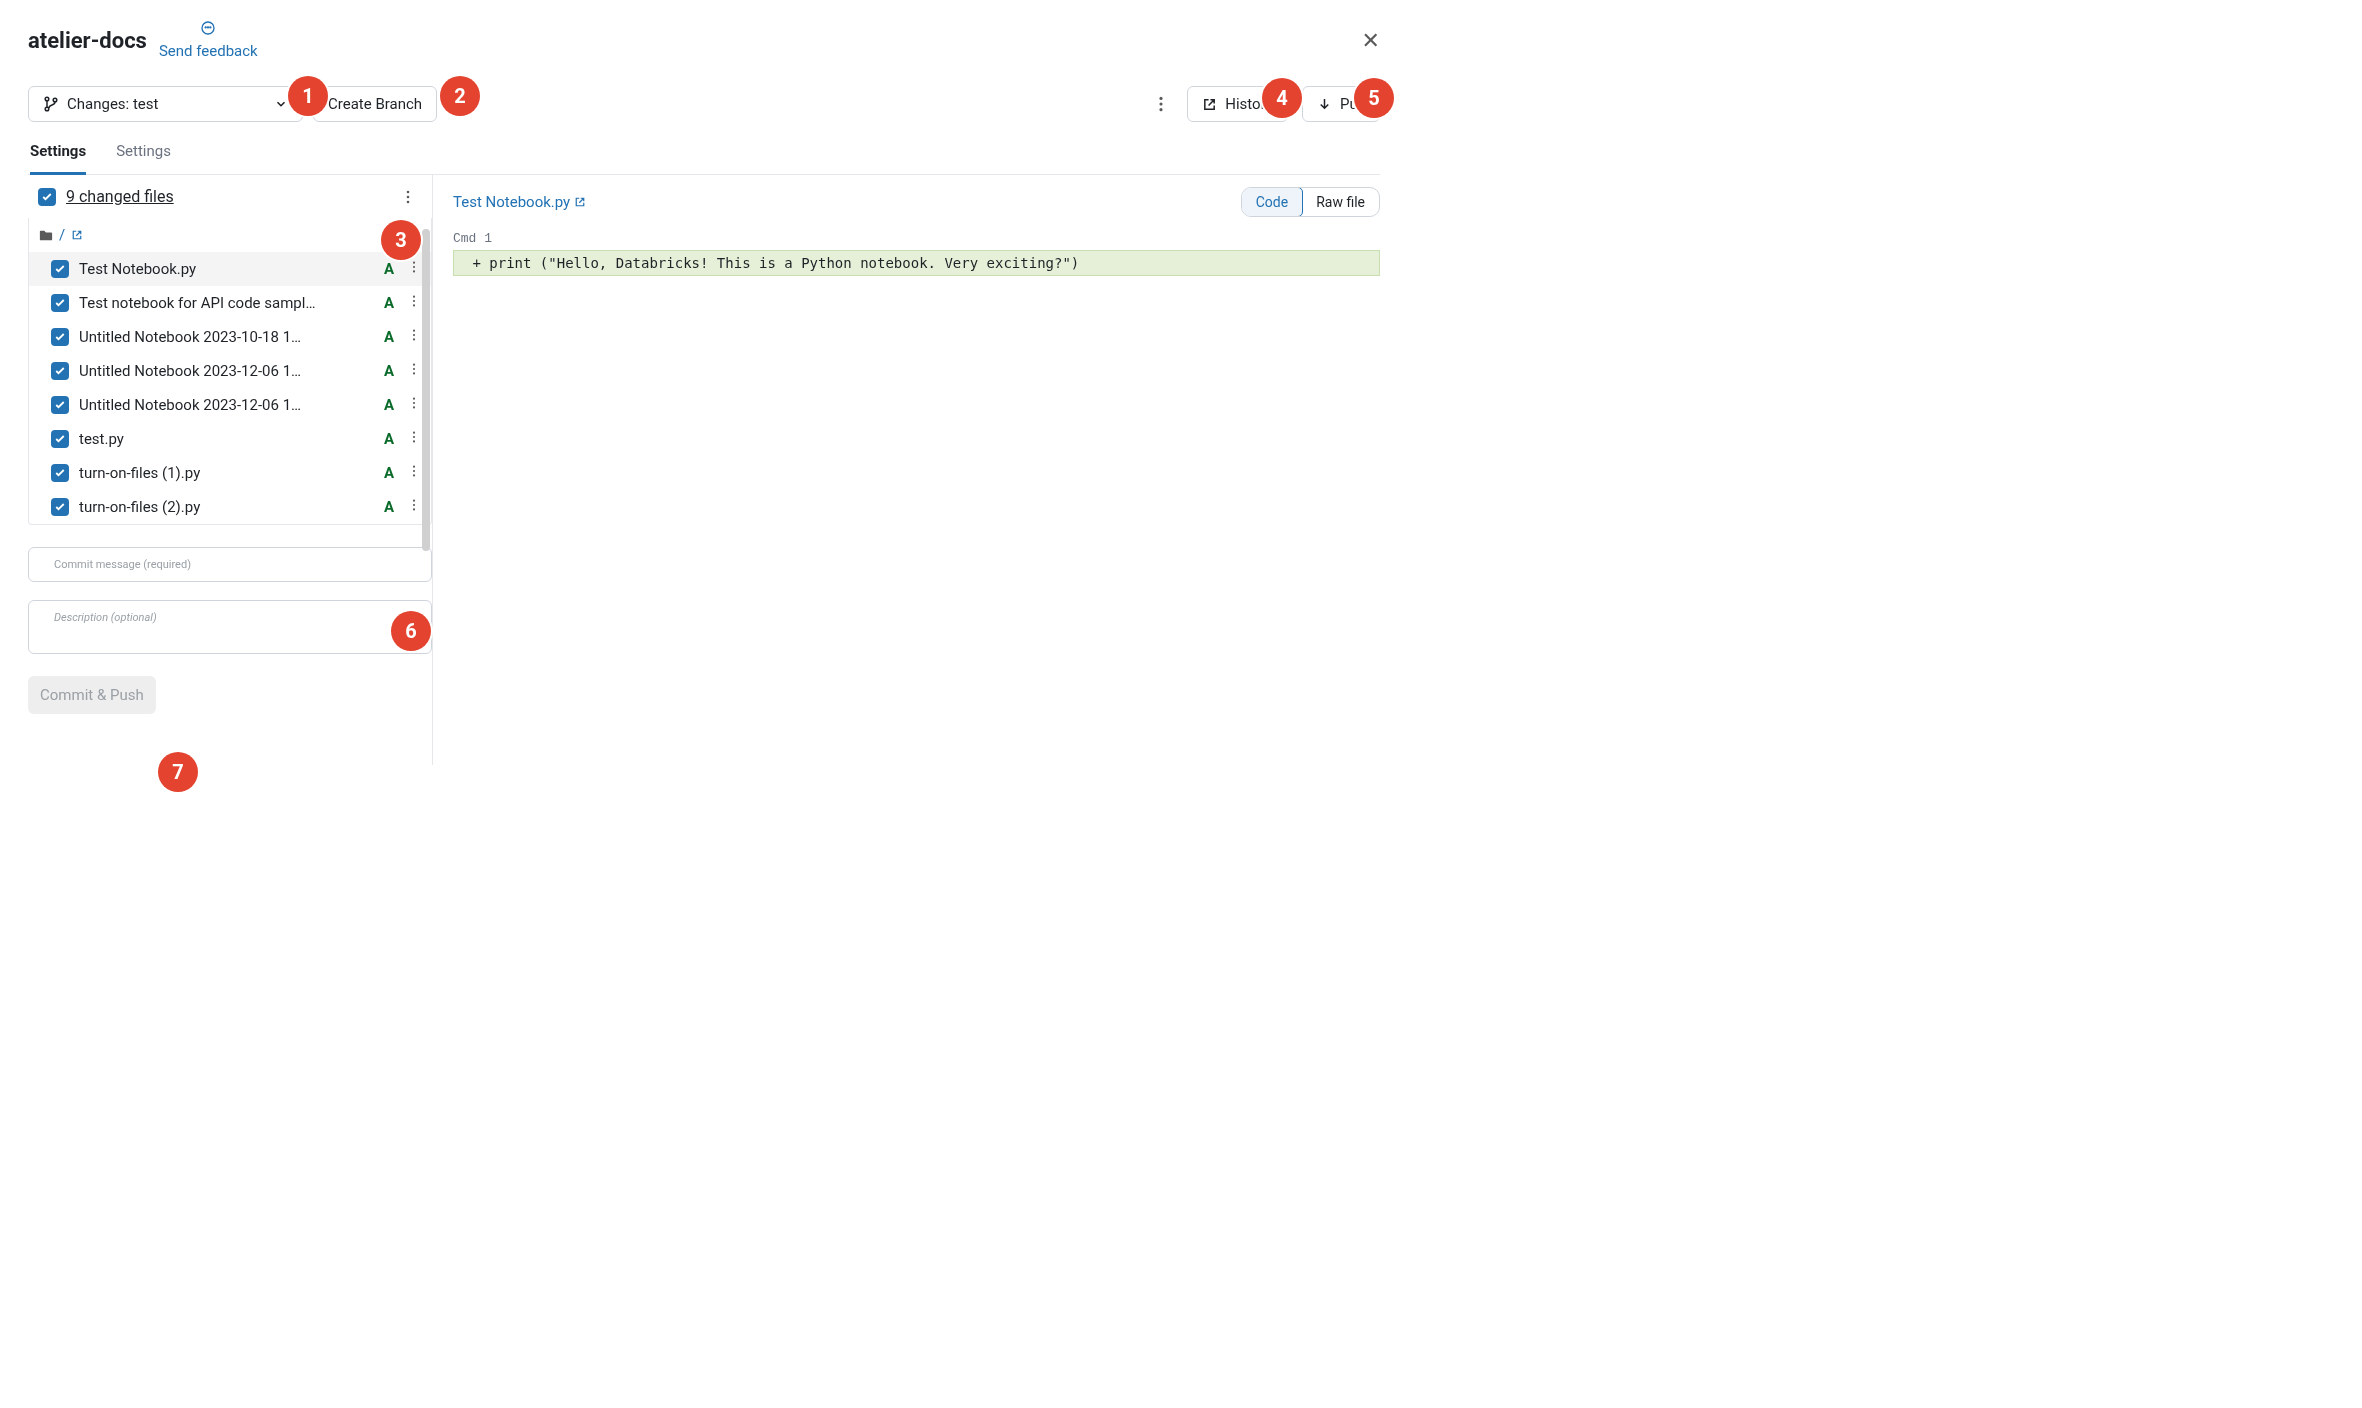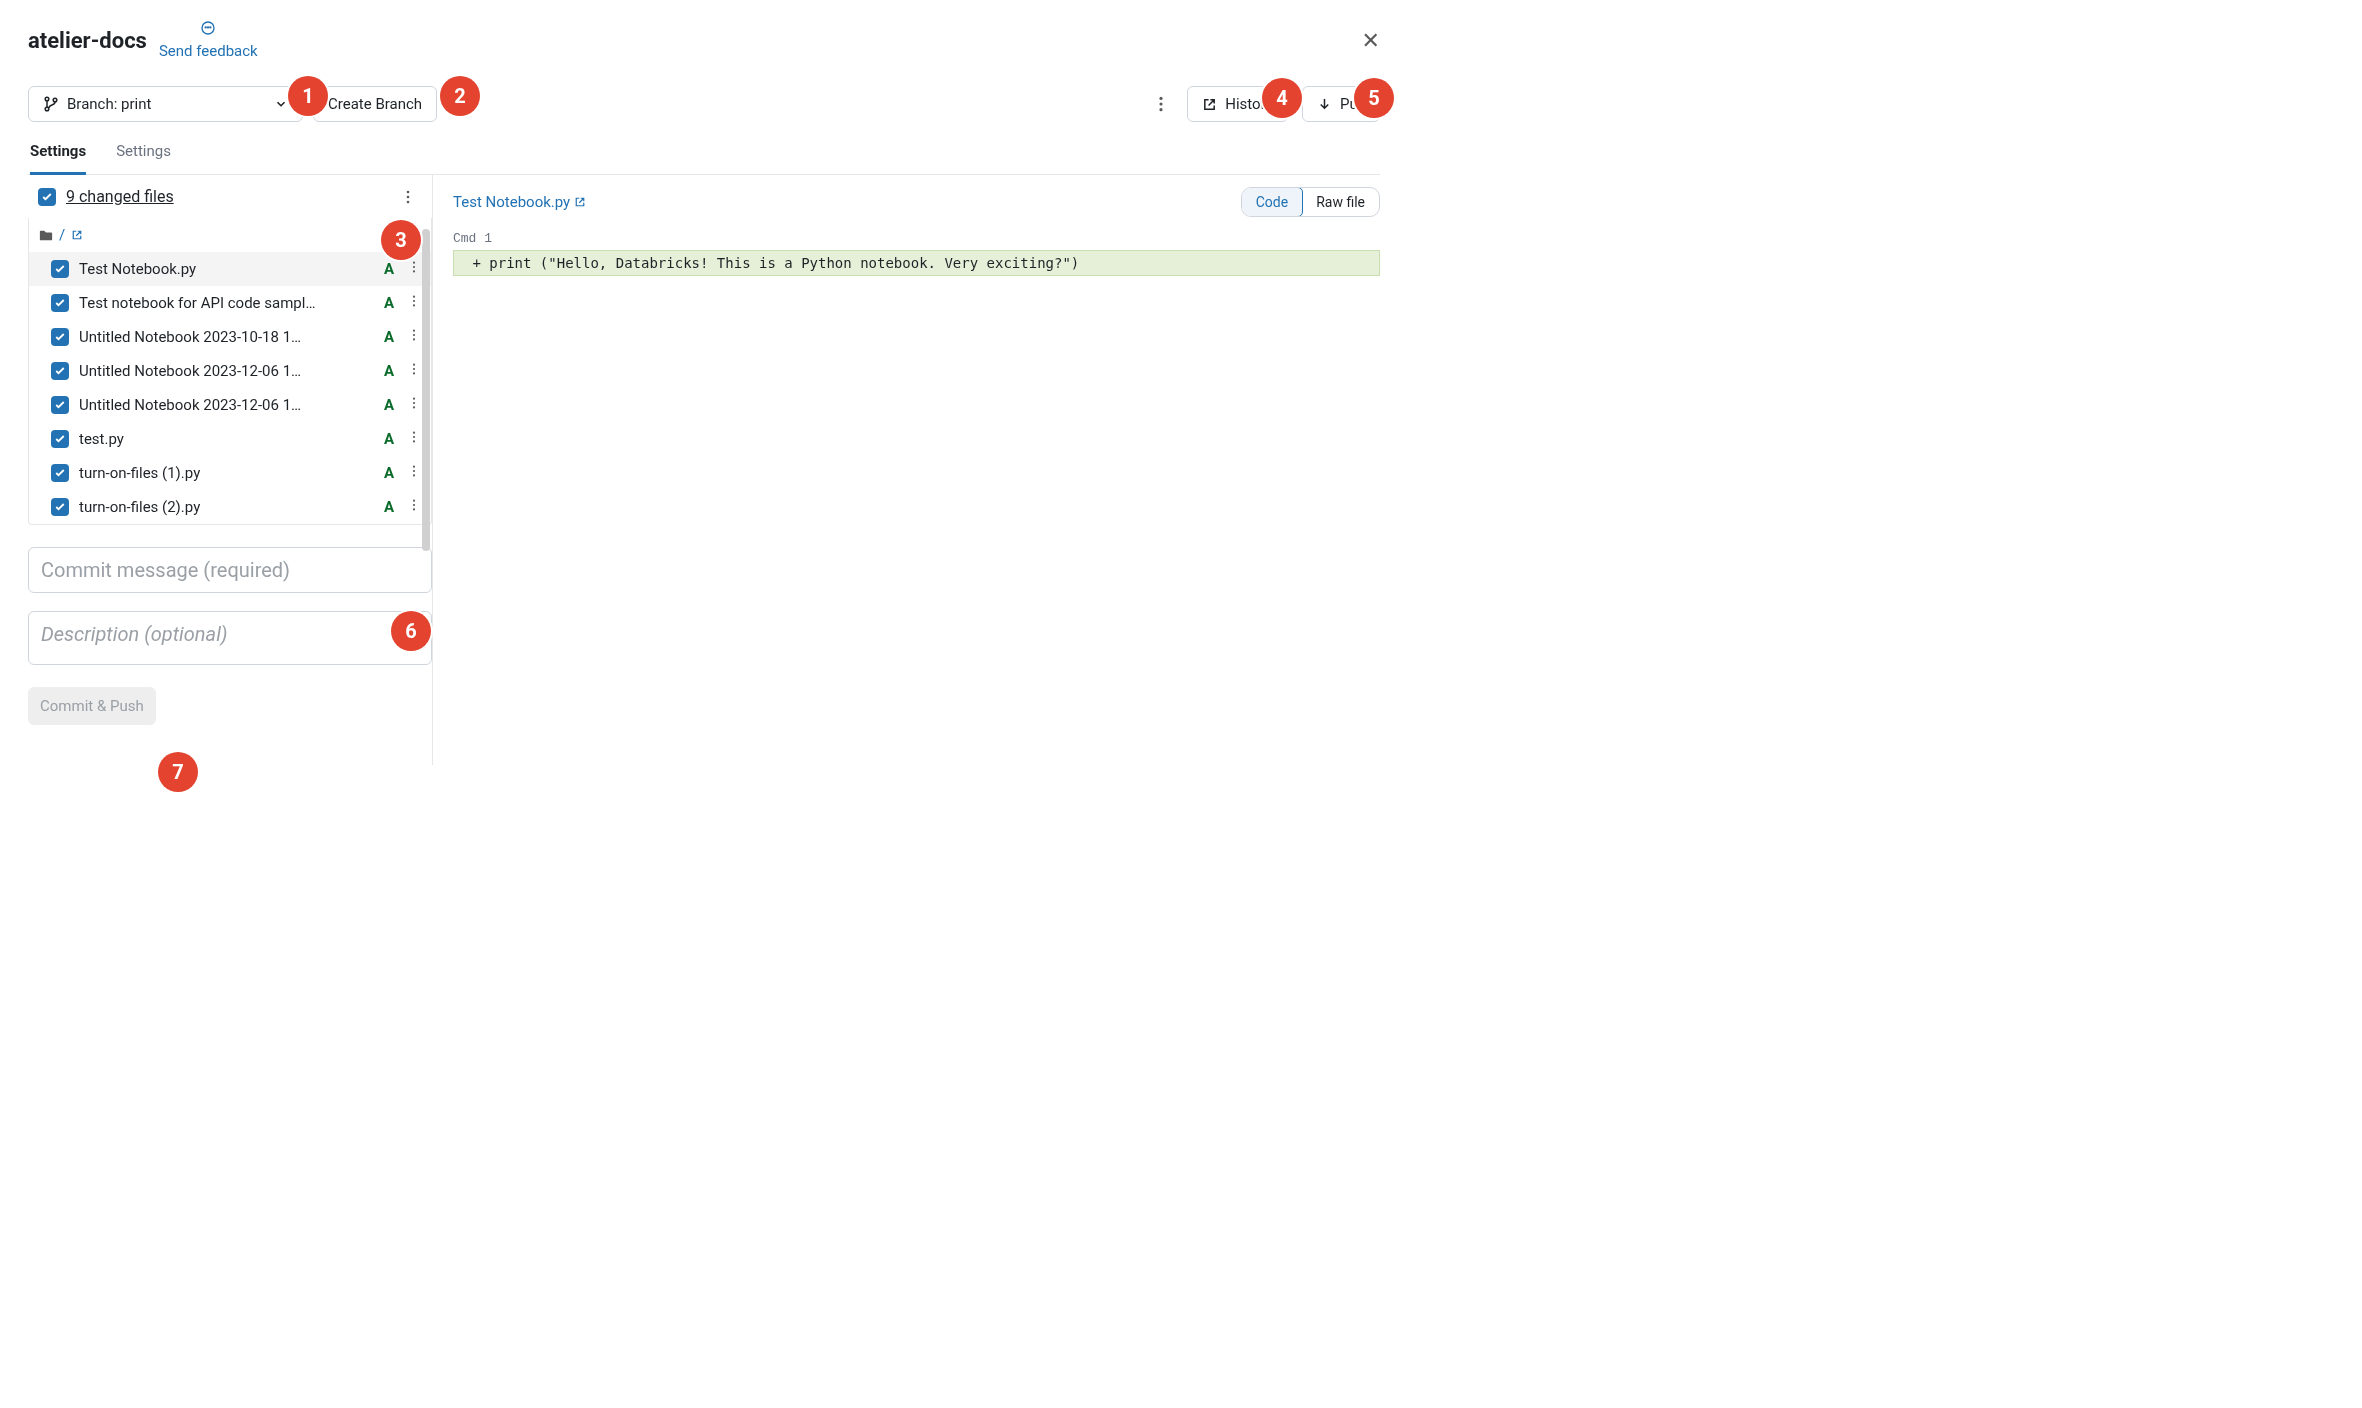--- a/index.html
+++ b/index.html
@@ -28,21 +28,21 @@
   .checkbox svg{width:12px;height:12px;fill:#fff;}
   .file-tree { border:1px solid #e5e7eb; margin:0 0 0 0; border-radius:0 0 4px 4px; overflow-y:auto; max-height:344px; border-top:none;}
   .root-row{display:flex;align-items:center;gap:6px;padding:8px 10px;color:#2272B4;font-size:15px;}
   .file-row{display:flex;align-items:center;gap:10px;padding:8px 10px 8px 22px;font-size:15px;}
   .file-row.selected{background:#f4f4f5;}
   .file-row .name{flex:1;white-space:nowrap;overflow:hidden;text-overflow:ellipsis;}
   .status-a{color:#0b6b2b;font-weight:700;width:16px;text-align:center;}
   .row-dots{color:#5a5a5a;}
   .scrollbar-fake{position:absolute;right:2px;top:54px;width:8px;height:322px;background:#d0d0d0;border-radius:4px;}
   .commit-area{padding-top:22px;}
-  .input{width:100%;border:1px solid #d0d5dd;border-radius:6px;padding:10px 12px;font-size:20px;color:#8b5cf6;}
+  .input{width:100%;border:1px solid #d0d5dd;border-radius:6px;padding:10px 25px;font-size:11px;color:#8b5cf6;}
   .input::placeholder{color:#9aa0a6;}
   textarea.input{height:54px;resize:none;margin-top:18px;font-style:italic;}
   .commit-btn{margin-top:18px;border:none;background:#eeeeee;color:#9aa0a6;border-radius:6px;padding:10px 12px;font-size:15px;cursor:default;}
   .diff-panel{flex:1;padding:12px 0 0 20px;}
   .diff-head{display:flex;align-items:center;justify-content:space-between;}
   .diff-file{color:#2272B4;font-size:15px;display:flex;align-items:center;gap:4px;}
   .seg{display:flex;border:1px solid #d0d5dd;border-radius:10px;overflow:hidden;}
   .seg .segbtn{padding:6px 14px;font-size:14px;cursor:pointer;}
   .seg .segbtn.active{background:#eef4fa;border:1px solid #2272B4;border-radius:5px;color:#2272B4;margin:-1px;position:relative;z-index:1;}
   .cmd-label{font-family:Liberation Mono, monospace;font-size:13px;color:#6b7280;margin-top:14px;}
@@ -72,21 +72,21 @@
 <div class="toolbar">
   <div class="toolbar-left">
     <button class="btn branch-select">
       <span class="lbl">
         <svg width="16" height="16" viewBox="0 0 16 16" fill="none" stroke="#1f2328" stroke-width="1.5">
             <circle cx="4" cy="3" r="1.8"></circle>
             <circle cx="4" cy="13" r="1.8"></circle>
             <circle cx="12" cy="4" r="1.8"></circle>
             <path d="M4 5v6M12 6c0 4-6 2-6 6"></path>
           </svg>
-        <span>Branch: print</span>
+        <span>Changes: test</span>
       </span>
       <svg width="14" height="14" viewBox="0 0 16 16" fill="none" stroke="#1f2328" stroke-width="1.8">
           <path d="M4 6l4 4 4-4"></path>
         </svg>
     </button>
     <button class="btn">
       <span>Create Branch</span>
     </button>
   </div>
   <div class="toolbar-right">

